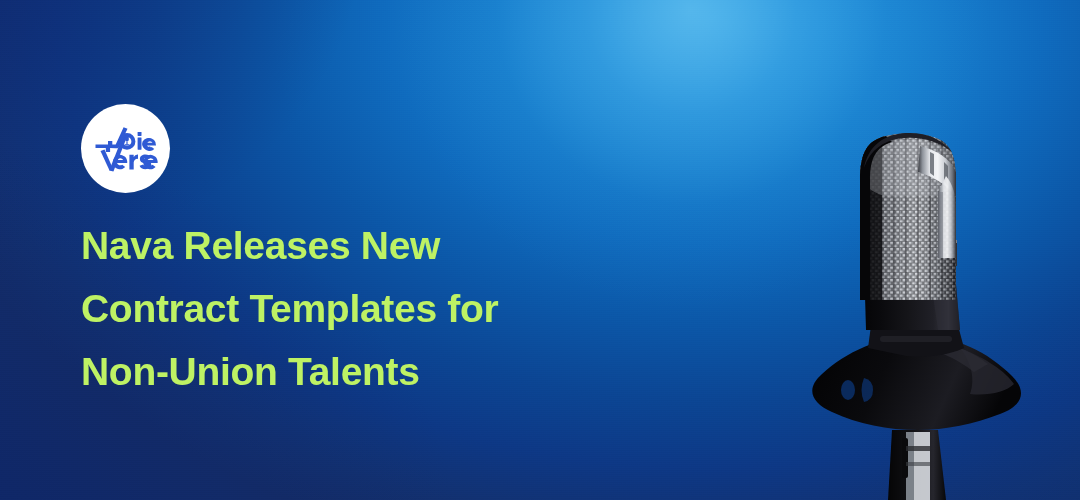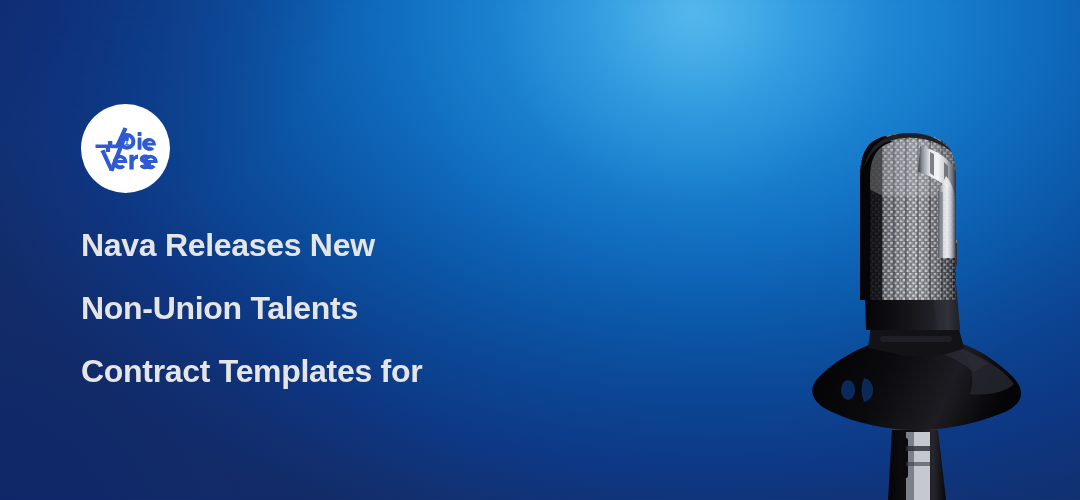--- a/index.html
+++ b/index.html
@@ -90,23 +90,23 @@
 
   
   .headline {
     position: absolute;
     left: 81px;
     top: 214px;
     width: 640px;
   }
   .headline-line {
     display: block;
-    color: #e5e5e5;
+    color: #bef264;
     font-family: "Liberation Sans", sans-serif;
-    font-size: 32px;
+    font-size: 39px;
     font-weight: bold;
     line-height: 63px;
     letter-spacing: -0.3px;
     white-space: nowrap;
   }
 
   
   .mic-wrap {
     position: absolute;
     left: 760px;
@@ -168,22 +168,22 @@
                  c0 2.9 -2.4 4.7 -5.9 4.7 c-3.0 0 -5.1 -1.2 -5.8 -3.5 z"></path>
 
         <path d="M63.6 42.0 a7.2 7.2 0 1 0 -2.0 4.1 l-3.0 -2.4 a3.4 3.4 0 0 1 -5.2 -1.7 z
                  m-10.0 -3.0 a3.4 3.4 0 0 1 6.0 0 z"></path>
       </g>
     </svg>
   </div>
 
   <div class="headline">
     <span class="headline-line">Nava Releases New</span>
+    <span class="headline-line">Contract Templates for</span>
     <span class="headline-line">Non-Union Talents</span>
-    <span class="headline-line">Contract Templates for</span>
   </div>
 
   <div class="mic-wrap">
     <svg width="320" height="500" viewBox="0 0 320 500">
       <defs>
 
         <linearGradient id="bodyShade" x1="0" y1="0" x2="1" y2="0">
           <stop offset="0%" stop-color="#050507"></stop>
           <stop offset="18%" stop-color="#0a0a0d"></stop>
           <stop offset="46%" stop-color="#151519"></stop>

